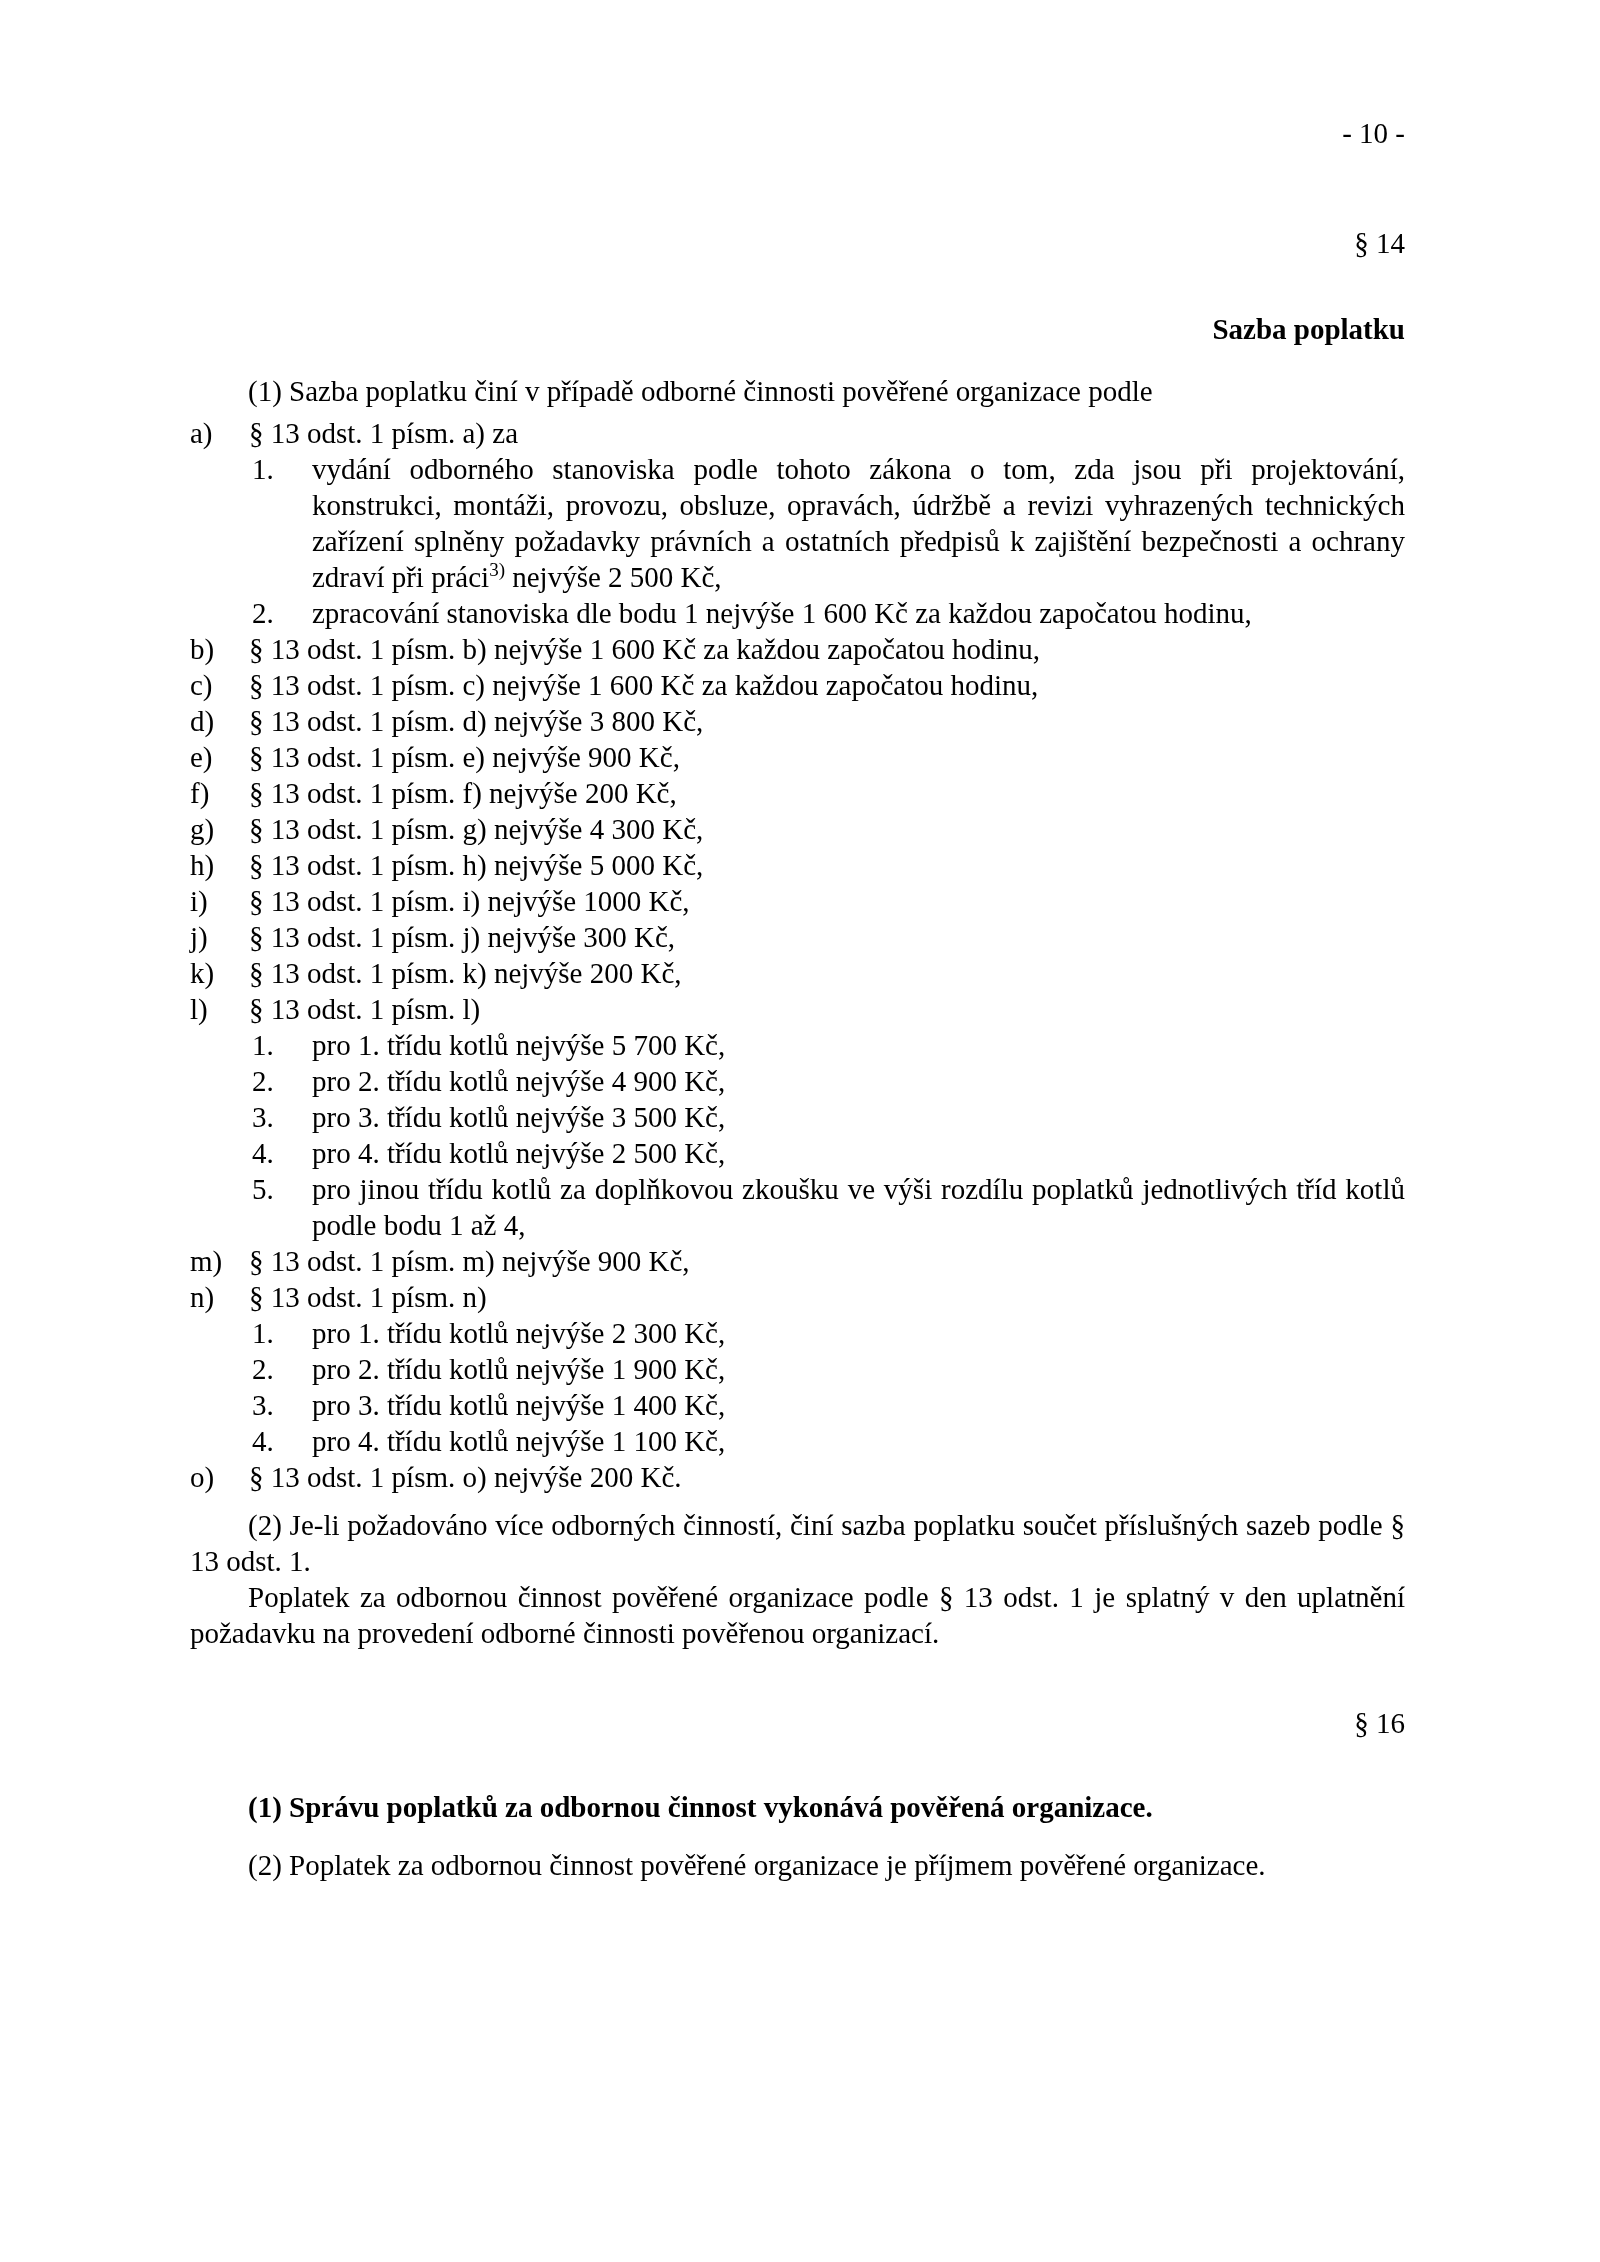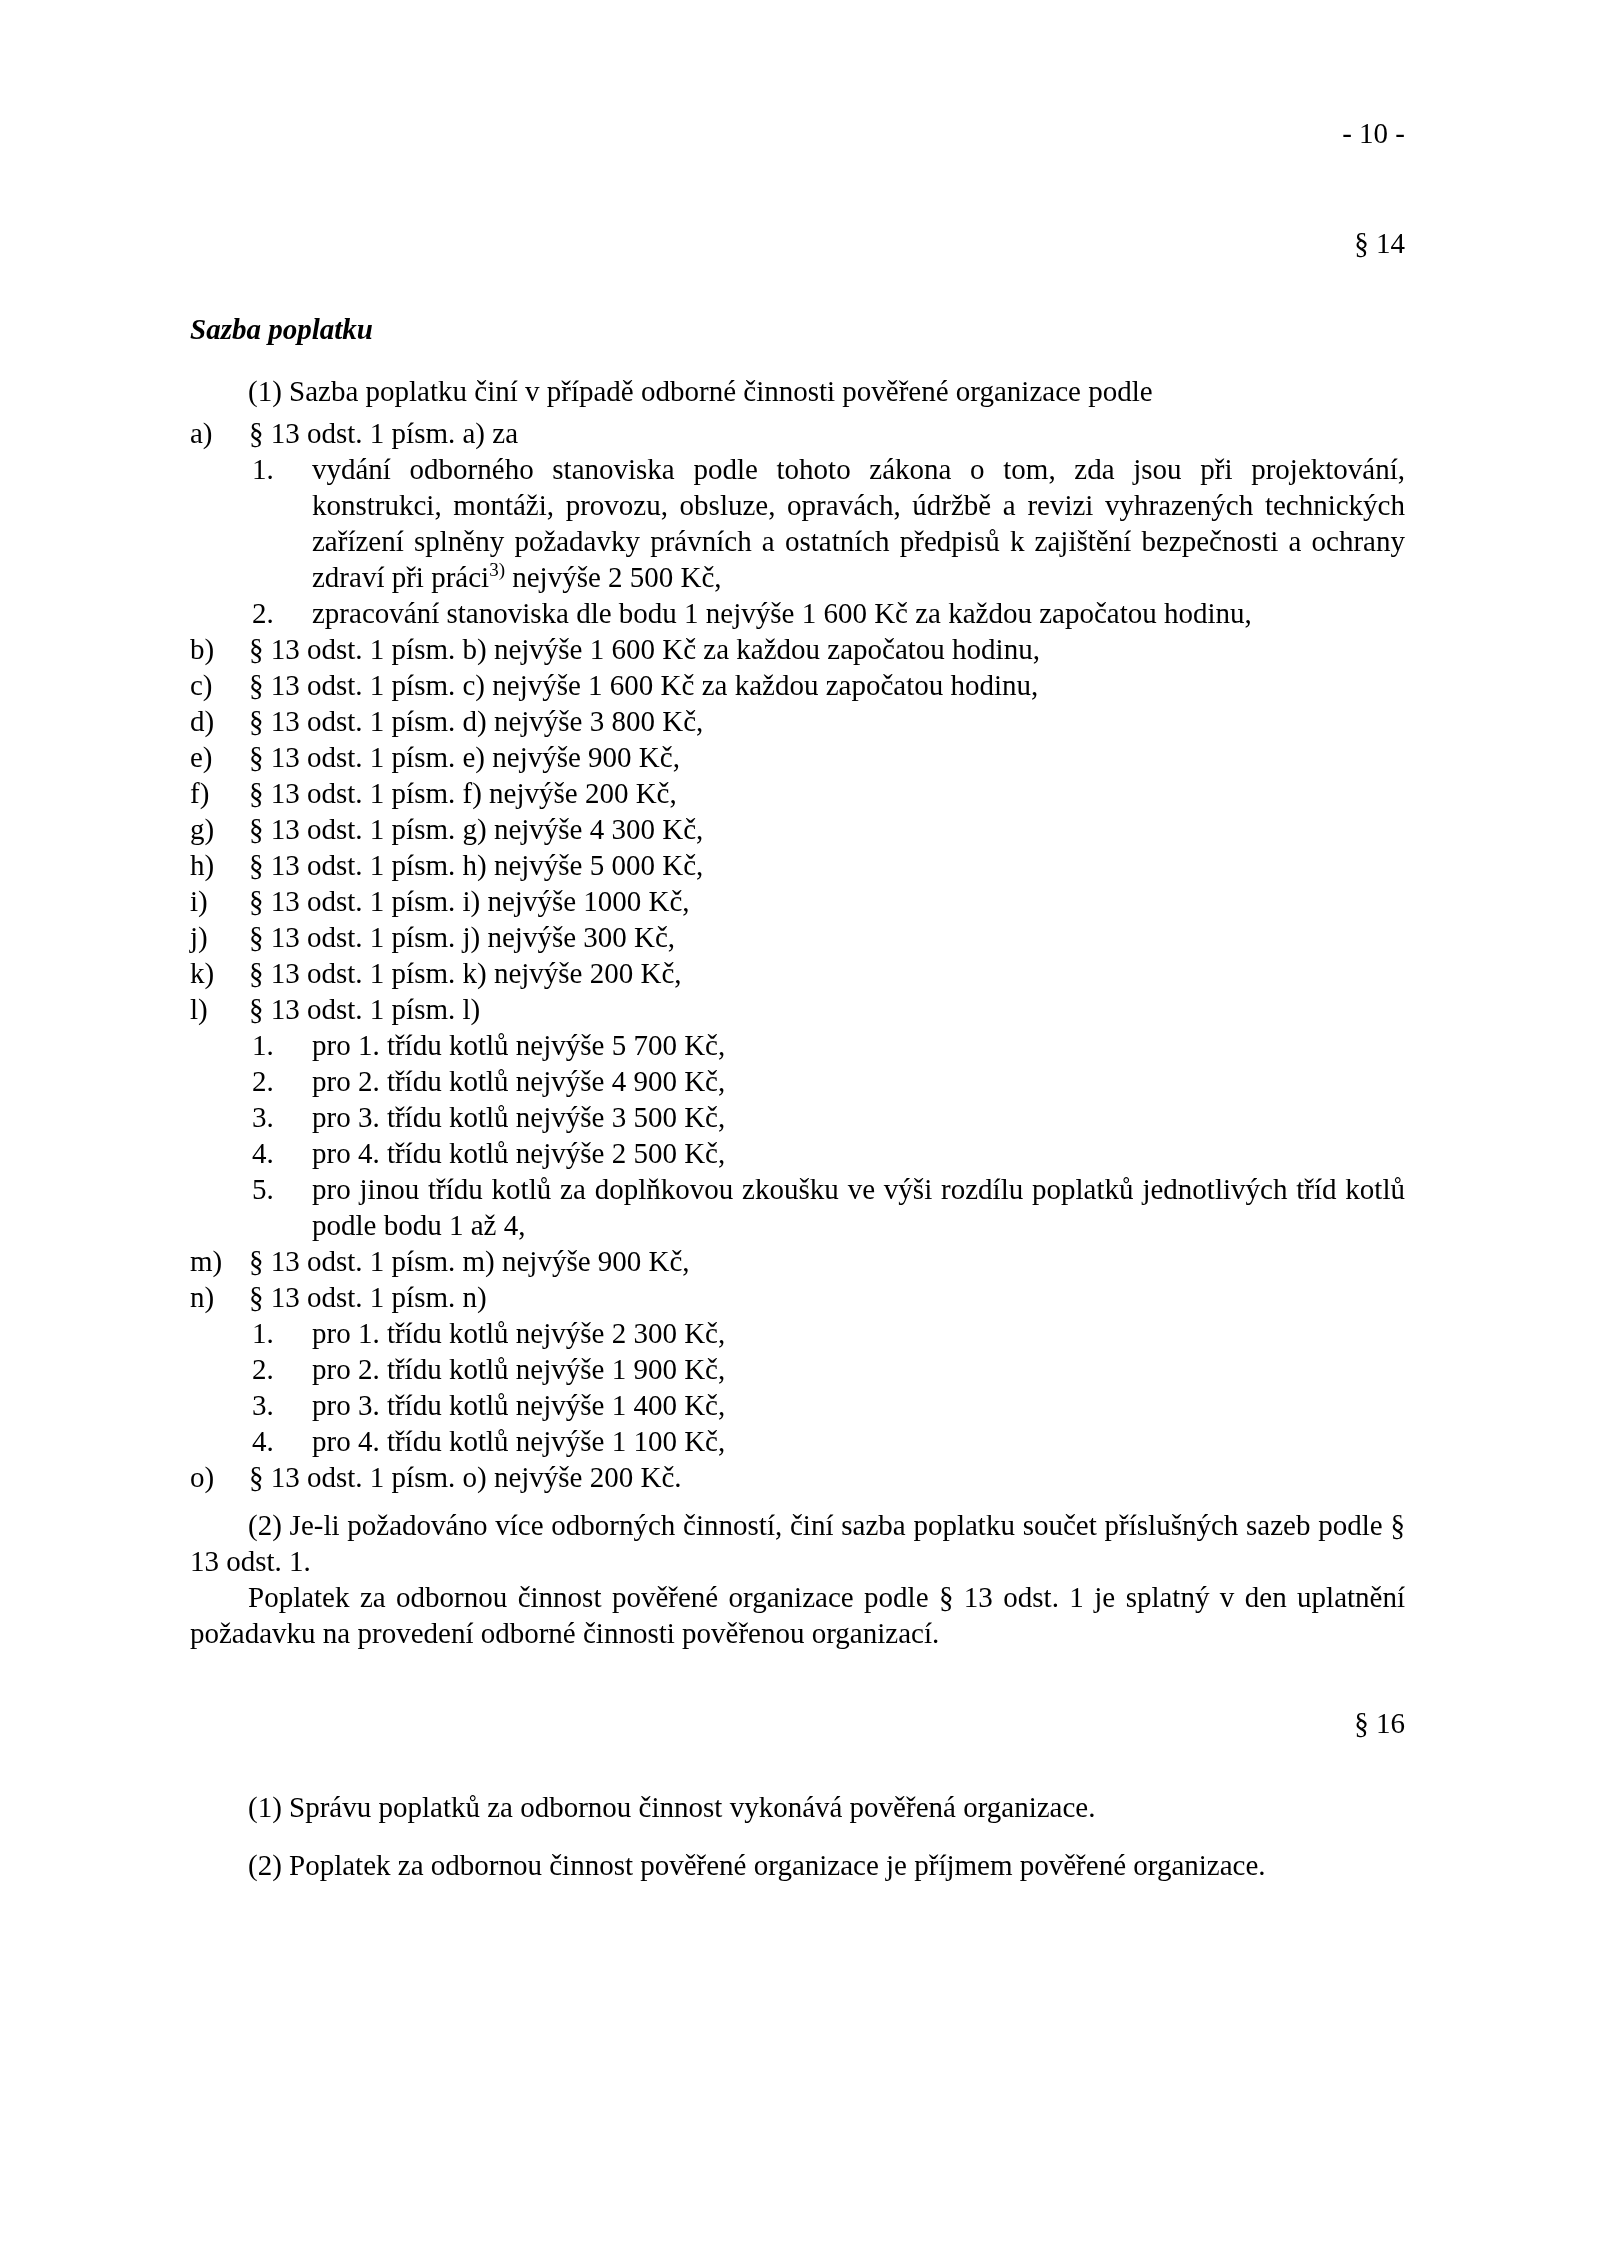--- a/index.html
+++ b/index.html
@@ -7,32 +7,32 @@
     width:1600px; height:2262px;
     color:#000;
     font-family:"Liberation Serif","DejaVu Serif",serif;
     font-size:29px; line-height:36px;
     box-sizing:border-box;
     padding:115px 195px 0 190px;
     overflow:hidden;
   }
   #pagenum { text-align:right; margin-bottom:74px; }
   .sec-head { text-align:right; }
-  .sec-title { text-align:left; font-weight:bold;font-style:italic; }
+  .sec-title { text-align:right; font-weight:bold; }
   #h14 { margin-bottom:50px; }
   #t14 { margin-bottom:26px; }
   .para { text-indent:58px; }
   .just { text-align:justify; }
   #p14-1 { margin-bottom:6px; }
   #p14-2 { margin-top:12px; }
   #h15 { margin-top:42px; margin-bottom:48px; }
   #t15 { margin-bottom:32px; }
   #h16 { margin-top:54px; margin-bottom:48px; }
   #t16 { margin-bottom:30px; }
-  #p16-1 { margin-bottom:22px; }
+  #p16-1 { margin-bottom:22px;font-weight:bold; }
   .row { display:flex; }
   .lbl { width:59px; flex:none; }
   .itx { flex:1; }
   .subrow { display:flex; margin-left:62px; }
   .snum { width:60px; flex:none; }
   .stx { flex:1; }
   sup { font-size:19px; line-height:0; }
 </style>
 </head>
 <body>

